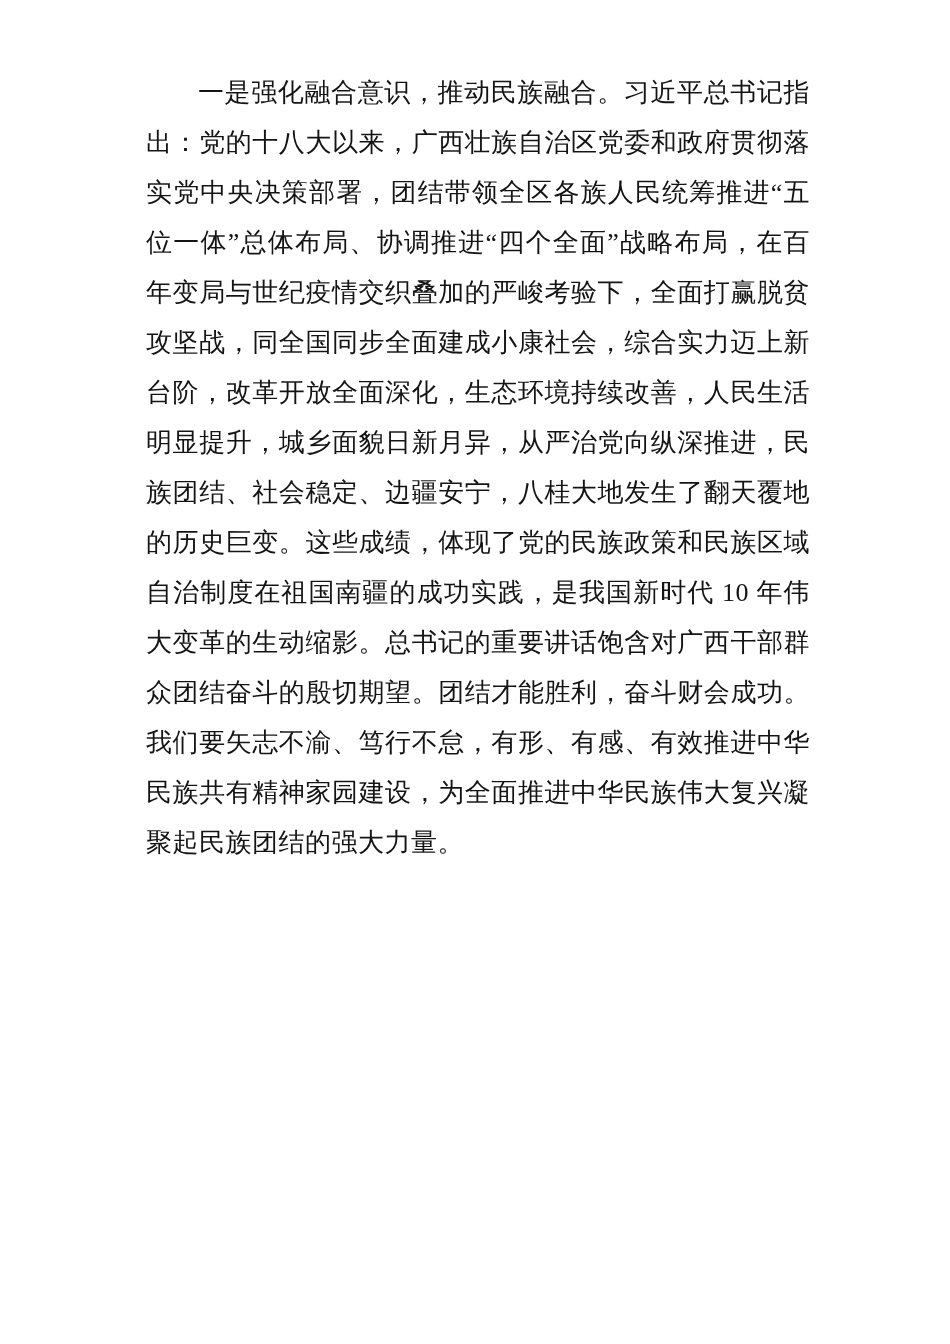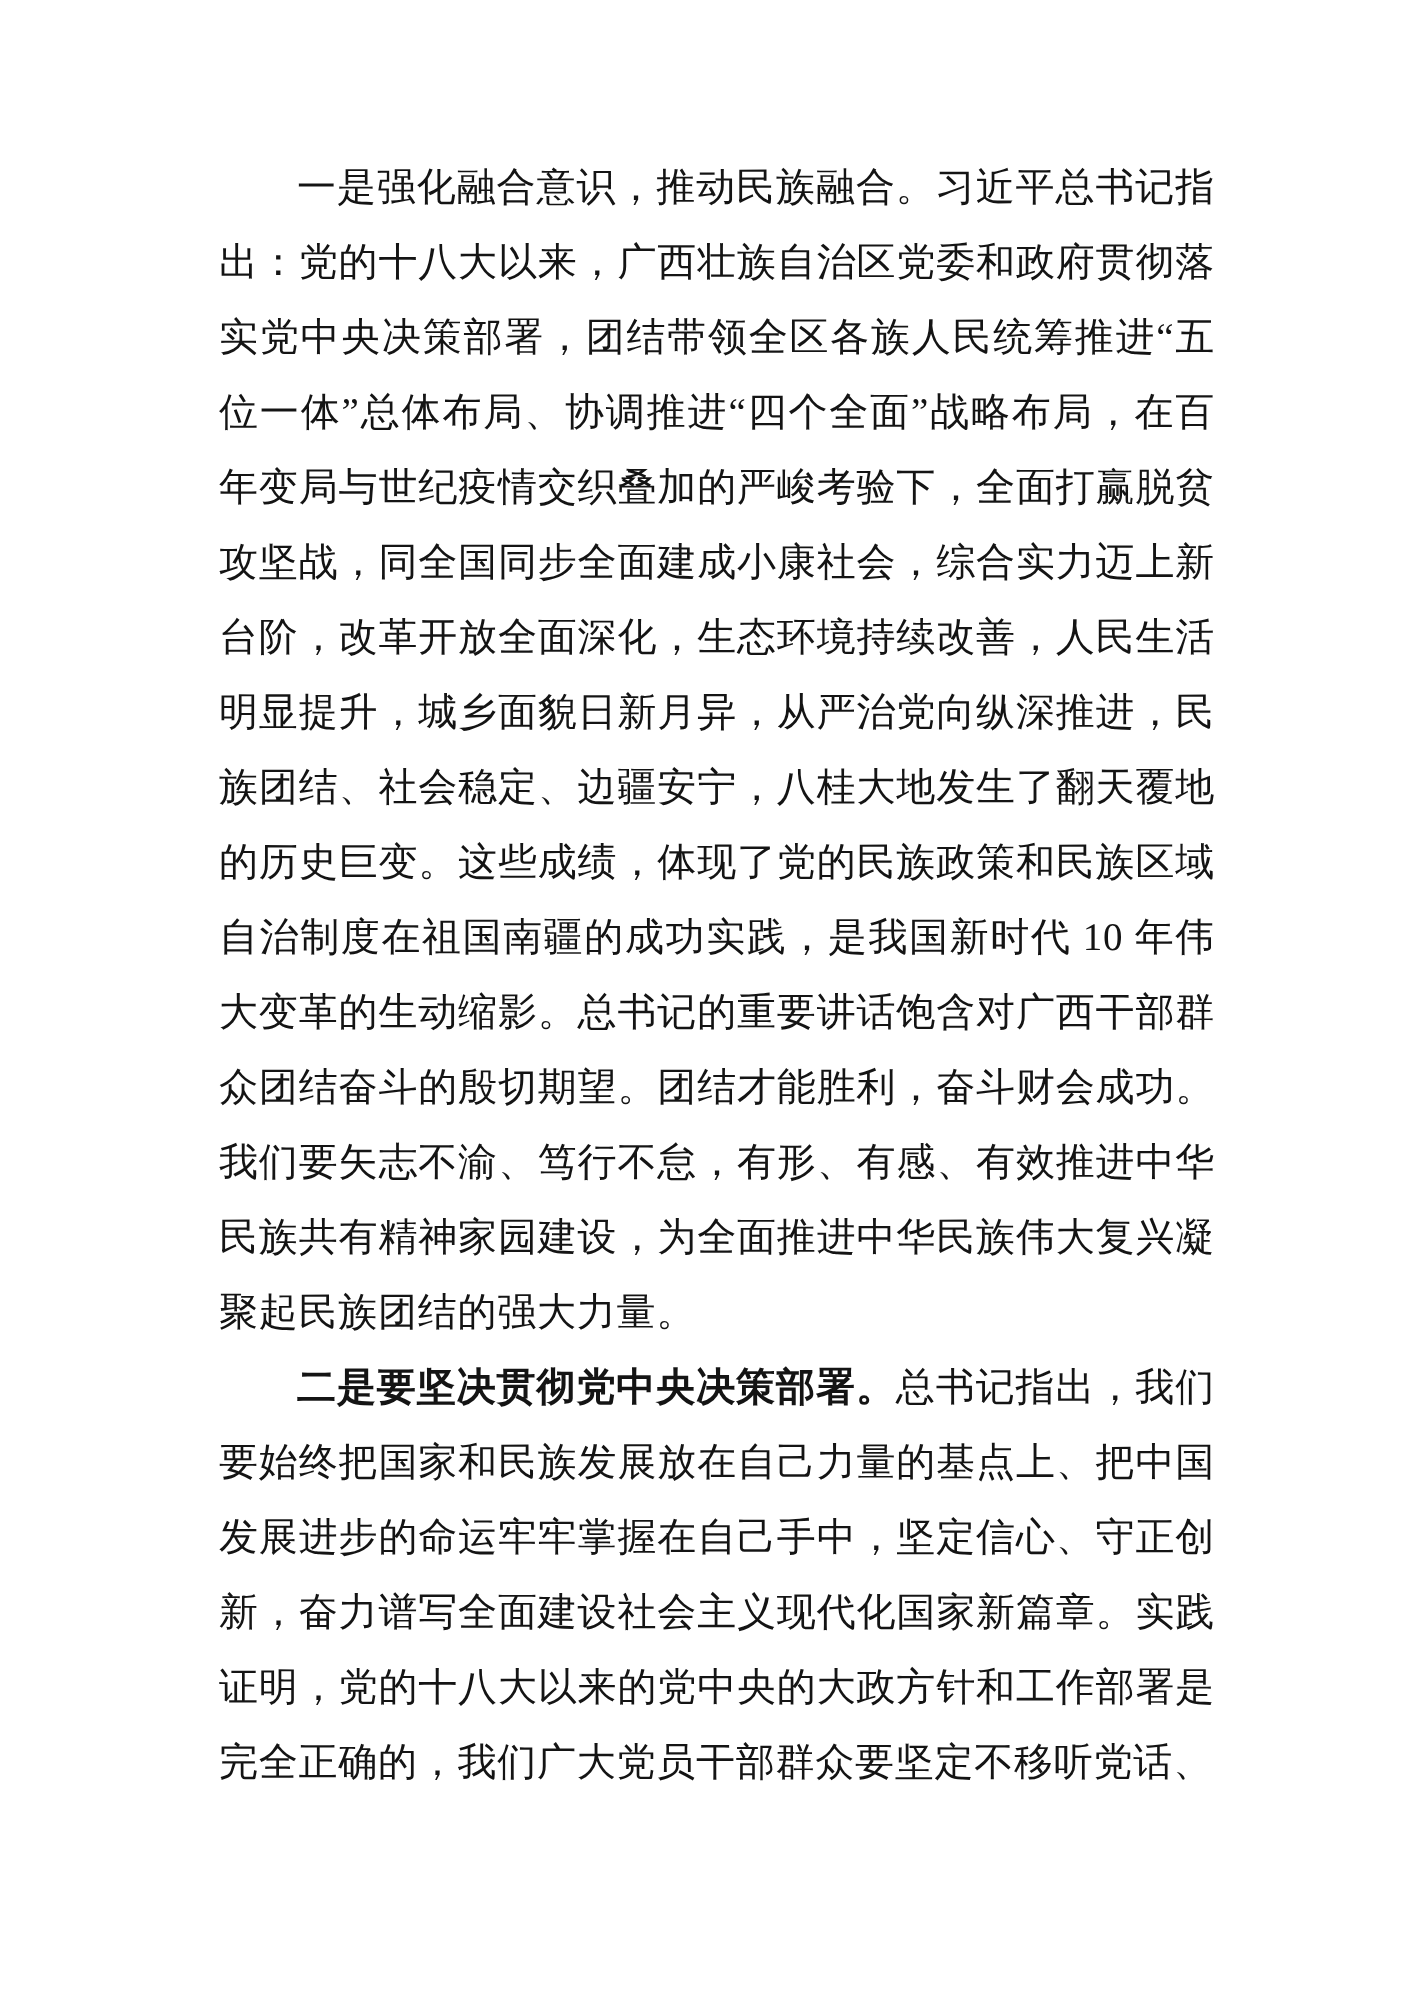--- a/index.html
+++ b/index.html
@@ -6,21 +6,21 @@
     margin: 0;
     padding: 0;
     background: #ffffff;
   }
   .page {
     position: relative;
     width: 950px;
     height: 1344px;
     box-sizing: border-box;
     background: #ffffff;
-    padding: 100px 140px 0 146px;
+    padding: 68px 140px 0 146px;
     overflow: hidden;
     font-family: "Liberation Serif", "DejaVu Serif", serif;
   }
   .doc-body {
     width: 664px;
     color: #141414;
   }
   p.para {
     margin: 0;
     font-size: 26px;
@@ -34,15 +34,14 @@
   .bold-lead {
     font-weight: 700;
   }
 </style>
 </head>
 <body>
 
 <div class="page">
   <div class="doc-body">
     <p class="para"><span>一是强化融合意识，推动民族融合。习近平总书记指出：党的十八大以来，广西壮族自治区党委和政府贯彻落实党中央决策部署，团结带领全区各族人民统筹推进“五位一体”总体布局、协调推进“四个全面”战略布局，在百年变局与世纪疫情交织叠加的严峻考验下，全面打赢脱贫攻坚战，同全国同步全面建成小康社会，综合实力迈上新台阶，改革开放全面深化，生态环境持续改善，人民生活明显提升，城乡面貌日新月异，从严治党向纵深推进，民族团结、社会稳定、边疆安宁，八桂大地发生了翻天覆地的历史巨变。这些成绩，体现了党的民族政策和民族区域自治制度在祖国南疆的成功实践，是我国新时代 10 年伟大变革的生动缩影。总书记的重要讲话饱含对广西干部群众团结奋斗的殷切期望。团结才能胜利，奋斗财会成功。我们要矢志不渝、笃行不怠，有形、有感、有效推进中华民族共有精神家园建设，为全面推进中华民族伟大复兴凝聚起民族团结的强大力量。</span></p>
-    <p class="para"><strong class="bold-lead">二是要坚决贯彻党中央决策部署。</strong><span>总书记指出，我们要始终把国家和民族发展放在自己力量的基点上、把中国发展进步的命运牢牢掌握在自己手中，坚定信心、守正创新，奋力谱写全面建设社会主义现代化国家新篇章。实践证明，党的十八大以来的党中央的大政方针和工作部署是完全正确的，我们广大党员干部群众要坚定不移听党话、</span></p>
   </div>
 </div>
 
 </body></html>

